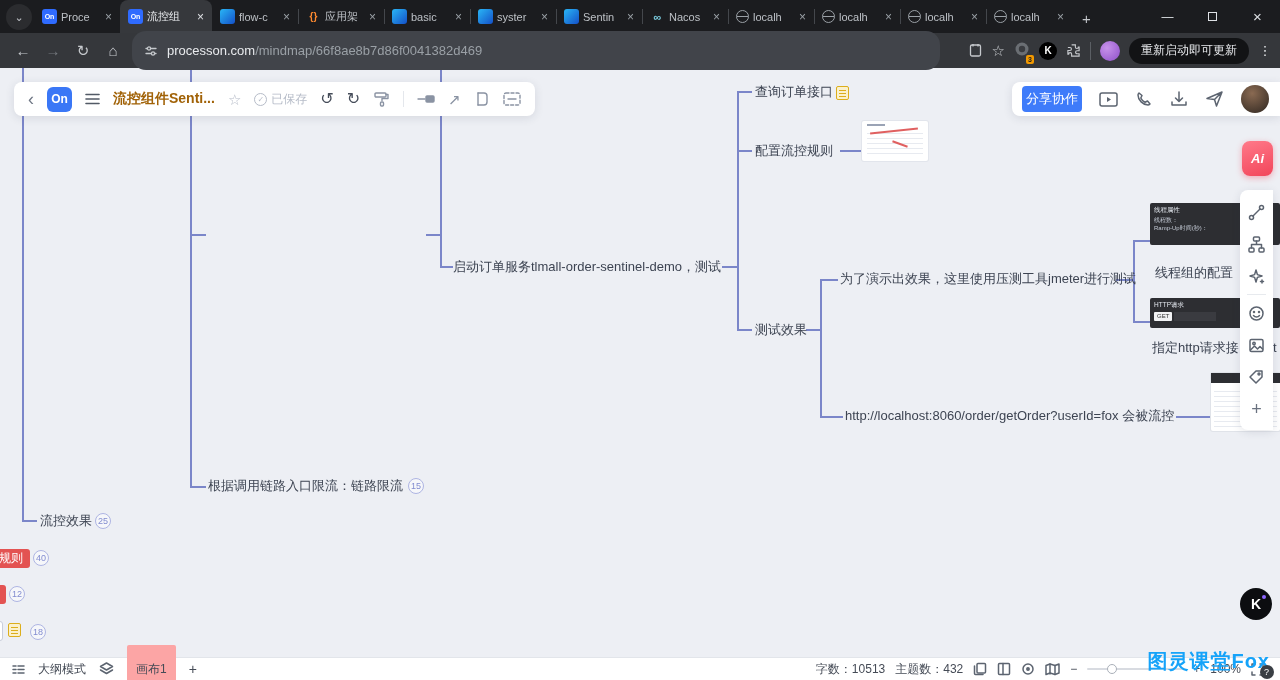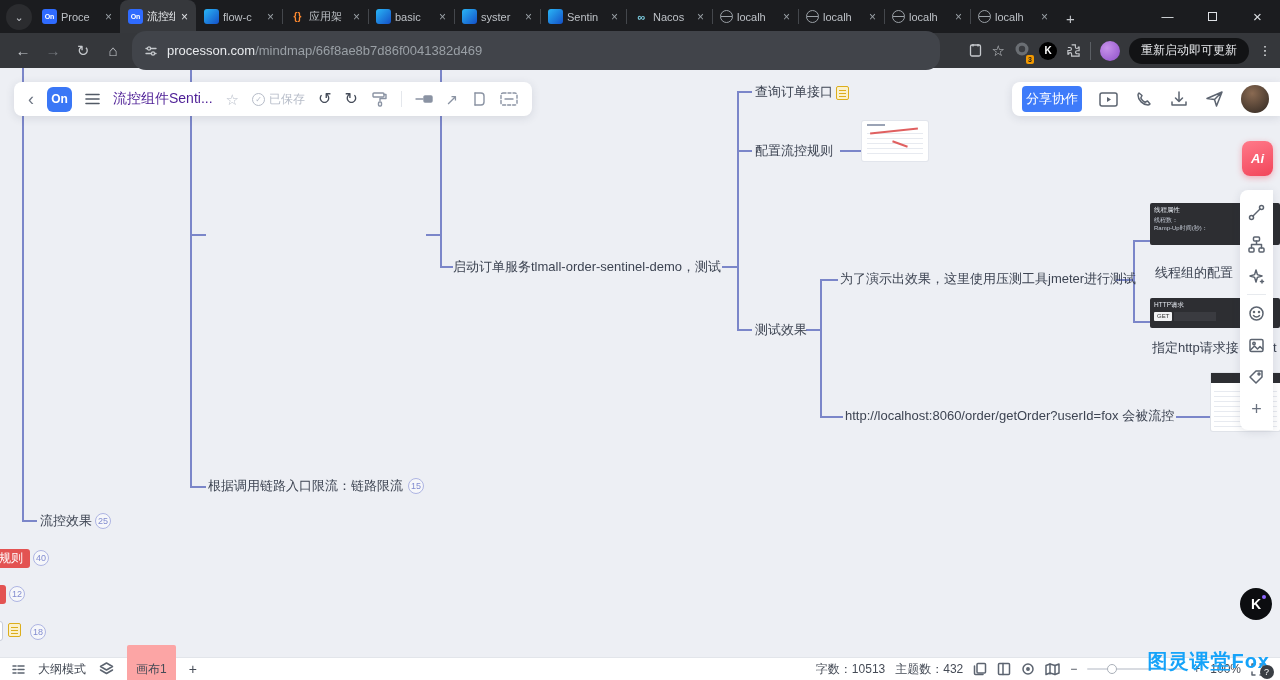--- a/index.html
+++ b/index.html
@@ -4,21 +4,21 @@
 <style>
 *{margin:0;padding:0;box-sizing:border-box}
 html,body{width:1280px;height:680px;overflow:hidden;font-family:"Liberation Sans","DejaVu Sans",sans-serif}
 #stage{position:relative;width:1280px;height:680px;background:#edeff4}
 
 
 .tabbar{position:absolute;top:0;left:0;width:1280px;height:33px;background:#1b1c1f;display:flex;align-items:flex-end;z-index:40}
 .tab-chevron{width:26px;height:26px;margin:0 2px 3px 6px;border-radius:13px;color:#bdc1c6;font-size:11px;display:flex;align-items:center;justify-content:center;background:#2b2c2f}
 .tab{height:33px;display:flex;align-items:center;padding:0 6px 0 8px;width:86px;color:#bdc1c6;font-size:11px;position:relative}
 .tab.sep::before{content:"";position:absolute;left:0;top:9px;height:15px;width:1px;background:#44474c}
-.tab.active{background:#36383c;border-radius:8px 8px 0 0;width:76px;color:#e8eaed}
+.tab.active{background:#36383c;border-radius:8px 8px 0 0;width:92px;color:#e8eaed}
 .tlabel{flex:1;overflow:hidden;white-space:nowrap;margin:0 4px}
 .tclose{color:#9aa0a6;font-size:12px;padding:0 2px}
 .tab.active .tclose{color:#dfe1e5}
 .fav{width:15px;height:15px;border-radius:3px;flex:none;display:flex;align-items:center;justify-content:center;font-size:7px;font-weight:bold}
 .fav-on{background:#2f6bff;color:#fff}
 .fav-idea{background:linear-gradient(135deg,#29b6f6,#1450c8)}
 .fav-brace{color:#ff8a30;font-size:10px;font-weight:bold}
 .fav-nacos{color:#7fd4e8;font-size:11px;font-weight:bold}
 .fav-globe{border:1.5px solid #9aa0a6;border-radius:50%;width:13px;height:13px;background:linear-gradient(#1b1c1f 5px,#9aa0a6 5px,#9aa0a6 6px,#1b1c1f 6px)}
 .newtab{color:#c3c6ca;font-size:15px;margin:0 0 6px 10px}
@@ -64,21 +64,21 @@
 .t-url .body{position:absolute;left:3px;right:3px;top:14px;bottom:4px;background:repeating-linear-gradient(to bottom,transparent 0 4px,#e7eaf0 4px 5px)}
 .slivertext{position:absolute;color:#3d4452;font-size:13px;z-index:3}
 
 
 .card{position:absolute;background:#fff;border-radius:8px;box-shadow:0 2px 10px rgba(40,50,70,.12);z-index:10;display:flex;align-items:center}
 .tb-left{left:14px;top:82px;height:34px;padding:0 14px;gap:13px}
 .tb-right{left:1012px;top:82px;height:34px;width:268px;padding:0 10px;gap:17px;border-radius:8px 0 0 8px}
 .gico{color:#8a93a3;font-size:15px;line-height:1}
 .dico{color:#454c59;font-size:16px;line-height:1}
 .onlogo{width:25px;height:25px;background:#3a77f6;border-radius:6px;color:#fff;font-weight:bold;font-size:12px;display:flex;align-items:center;justify-content:center}
-.doctitle{font-size:14px;font-weight:normal;color:#4c1d95;max-width:102px;overflow:hidden;white-space:nowrap}
+.doctitle{font-size:14px;font-weight:bold;color:#a16207;max-width:102px;overflow:hidden;white-space:nowrap}
 .saved{display:flex;align-items:center;gap:4px;color:#b6bcc8;font-size:12px}
 .cchk{width:13px;height:13px;border:1.2px solid #b6bcc8;border-radius:50%;font-size:8px;display:flex;align-items:center;justify-content:center}
 .vdiv{width:1px;height:16px;background:#e4e7ec}
 .sharebtn{background:#3e7bfa;color:#fff;font-size:13px;height:26px;border-radius:4px;display:flex;align-items:center;padding:0 4px;white-space:nowrap}
 .tbavatar{width:28px;height:28px;border-radius:50%;background:radial-gradient(circle at 40% 30%,#8a6a52,#2e2620)}
 .svgi{stroke:#5c6470;fill:none;stroke-width:1.5;stroke-linecap:round;stroke-linejoin:round}
 .svgg{stroke:#8a93a3;fill:none;stroke-width:1.4;stroke-linecap:round;stroke-linejoin:round}
 
 
 .aibtn{position:absolute;left:1242px;top:141px;width:31px;height:35px;border-radius:8px;background:linear-gradient(160deg,#ff7a8a,#f2455a);color:#fff;font-weight:bold;font-size:13px;font-style:italic;display:flex;align-items:center;justify-content:center;z-index:11;box-shadow:0 2px 6px rgba(242,69,90,.4)}

